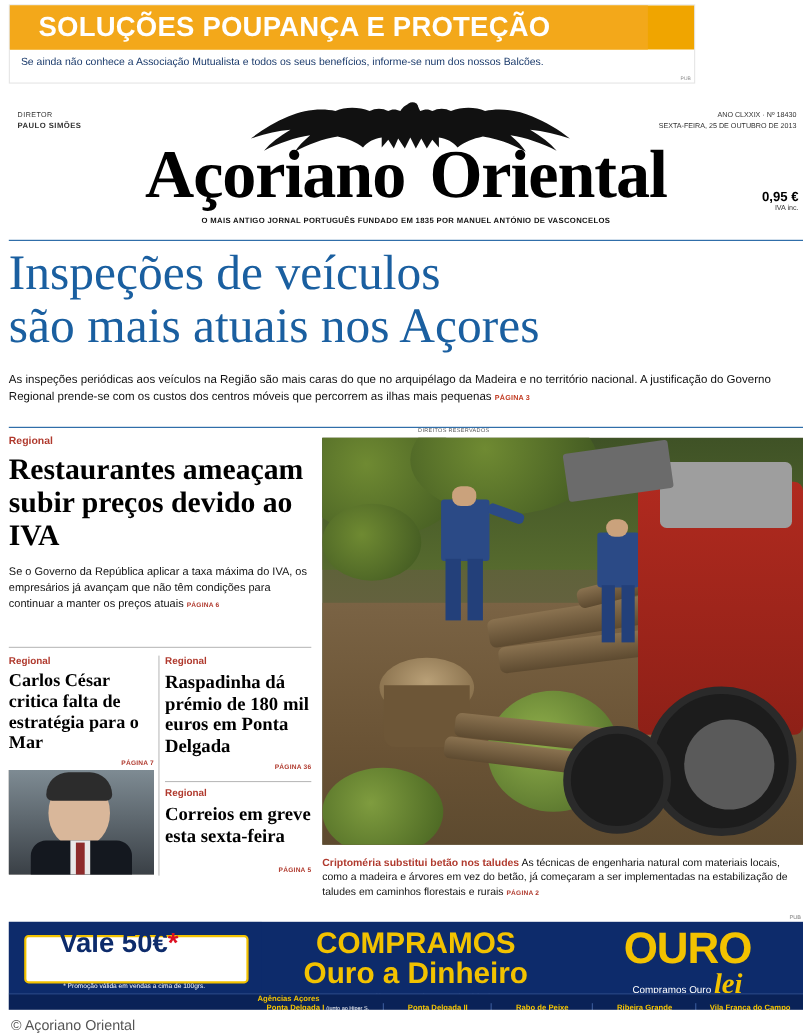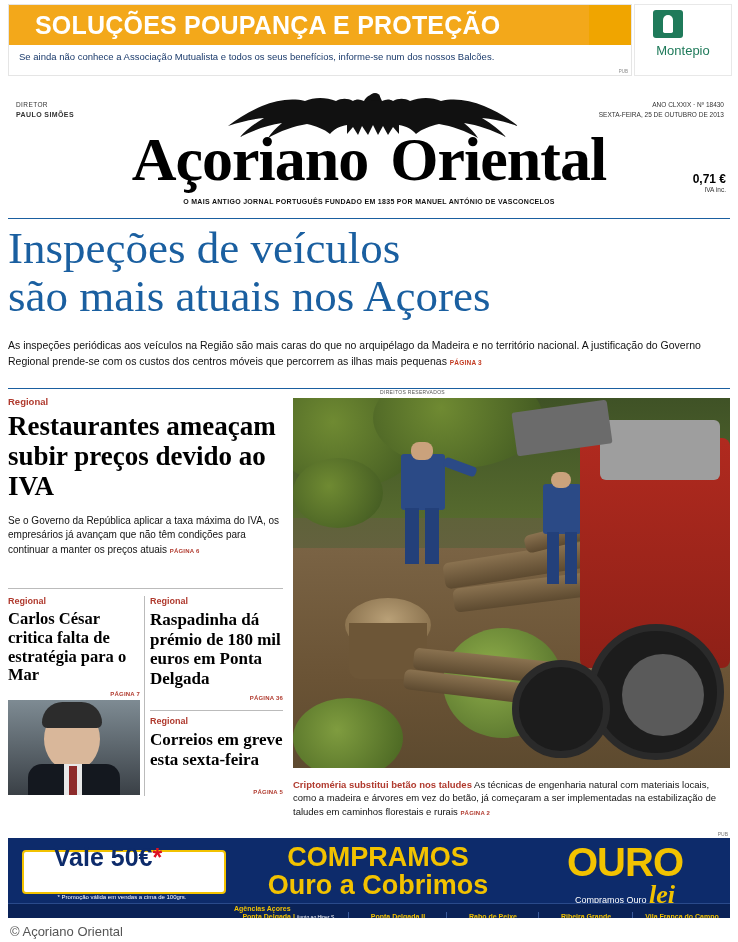--- a/index.html
+++ b/index.html
@@ -126,24 +126,20 @@
       <div class="tb-yellow"></div>
       <div class="tb-yellow2"></div>
       <div class="tb-title">
         <span>SOLUÇÕES POUPANÇA</span>
         <span>E</span>
         <span class="b">PROTEÇÃO</span>
       </div>
       <div class="tb-sub">Se ainda não conhece a Associação Mutualista e todos os seus benefícios, informe-se num dos nossos Balcões.</div>
       <div class="pub-mark">PUB</div>
     </div>
-    <div class="tb-right">
-      <div class="mp-logo"></div>
-      <div class="mp-name">Montepio</div>
-    </div>
   </div>
 
   <div class="masthead">
     <div class="director">
       <div>DIRETOR</div>
       <div class="d2">PAULO SIMÕES</div>
     </div>
     <div class="issueinfo">
       <div>ANO CLXXIX · Nº 18430</div>
       <div>SEXTA-FEIRA, 25 DE OUTUBRO DE 2013</div>
@@ -164,21 +160,21 @@
                C195 10 188 10 183 13 C180 11 176 11 172 13
                C170 9 170 6 165 6 Z" fill="#111"></path>
       <ellipse cx="165" cy="9" rx="5" ry="4" fill="#111"></ellipse>
     </svg>
 
     <div class="logo">
       <span>Açoriano</span><span class="sep"></span><span>Oriental</span>
     </div>
     <div class="tagline">O MAIS ANTIGO JORNAL PORTUGUÊS FUNDADO EM 1835 POR MANUEL ANTÓNIO DE VASCONCELOS</div>
     <div class="price">
-      <div class="p1">0,71 €</div>
+      <div class="p1">0,95 €</div>
       <div class="p2">IVA inc.</div>
     </div>
   </div>
 
   <div class="rule" style="top:218px;"></div>
 
   <div class="lead">
     <h1>
       <span>Inspeções de veículos</span><br>
       <span>são mais atuais nos Açores</span>
@@ -281,21 +277,21 @@
   <div class="bottomad">
     <div class="ad-y1"></div>
     <div class="vale-box"></div>
     <div class="vale-txt">
       <span>Vale 50€</span><span class="star">*</span>
     </div>
     <div class="vale-note">* Promoção válida em vendas a cima de 100grs.</div>
 
     <div class="ad-mid">
       <div class="l1">COMPRAMOS</div>
-      <div class="l1">Ouro a Cobrimos</div>
+      <div class="l1">Ouro a Dinheiro</div>
       <div class="l3">Pratas · Jóias · Moedas · Antiguidades</div>
       <div class="l4">Cobrimos qualquer oferta!</div>
     </div>
 
     <div class="ad-ouro">
       <div class="big">OURO</div>
       <div class="small">
         <span>Compramos Ouro</span>
         <span class="lei">lei</span>
       </div>

